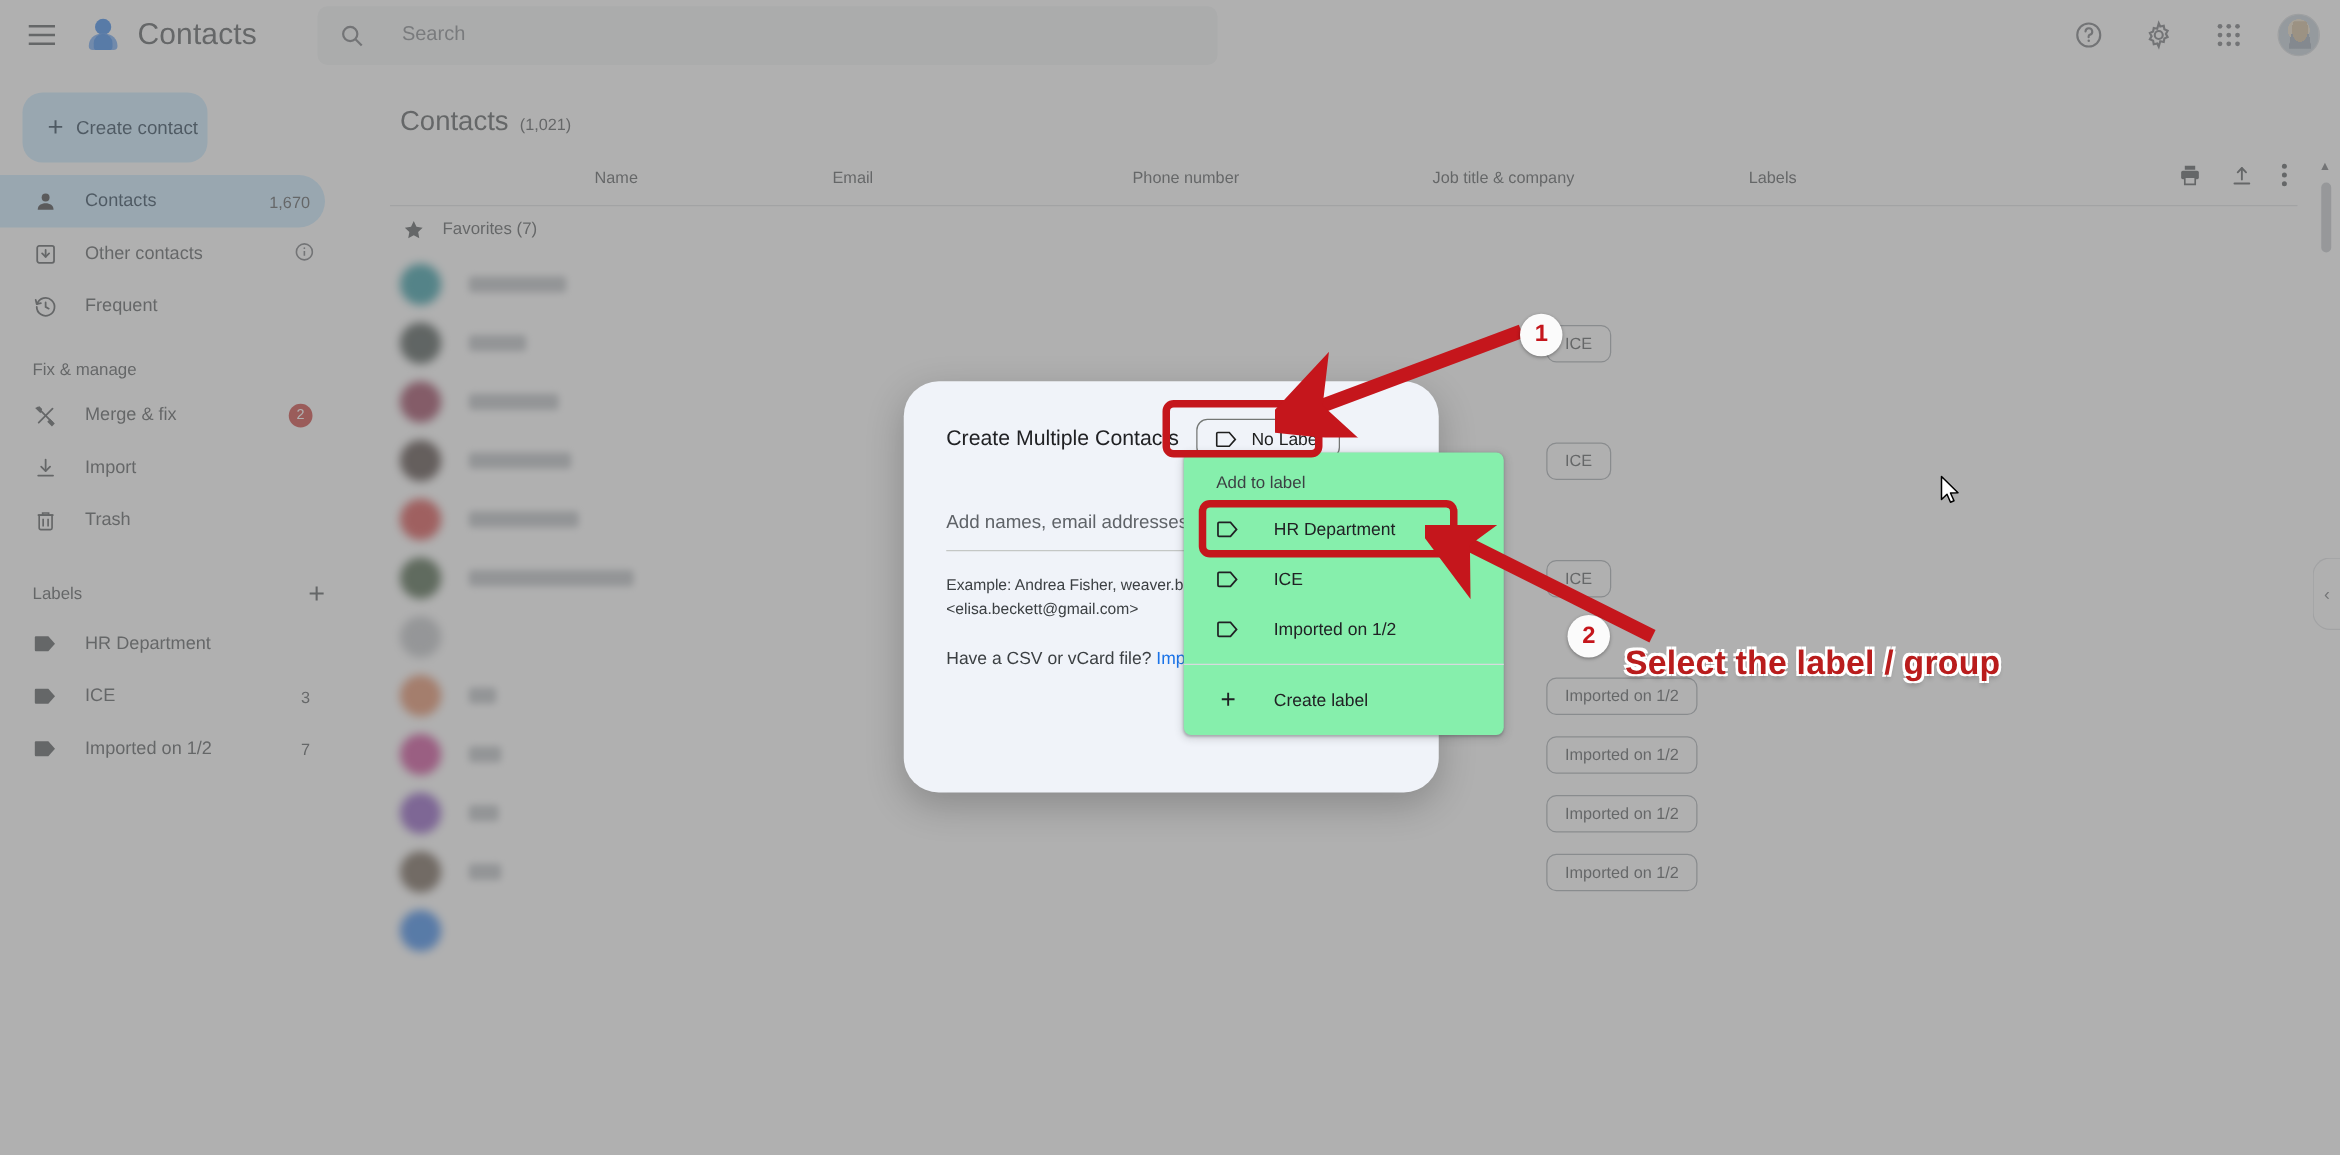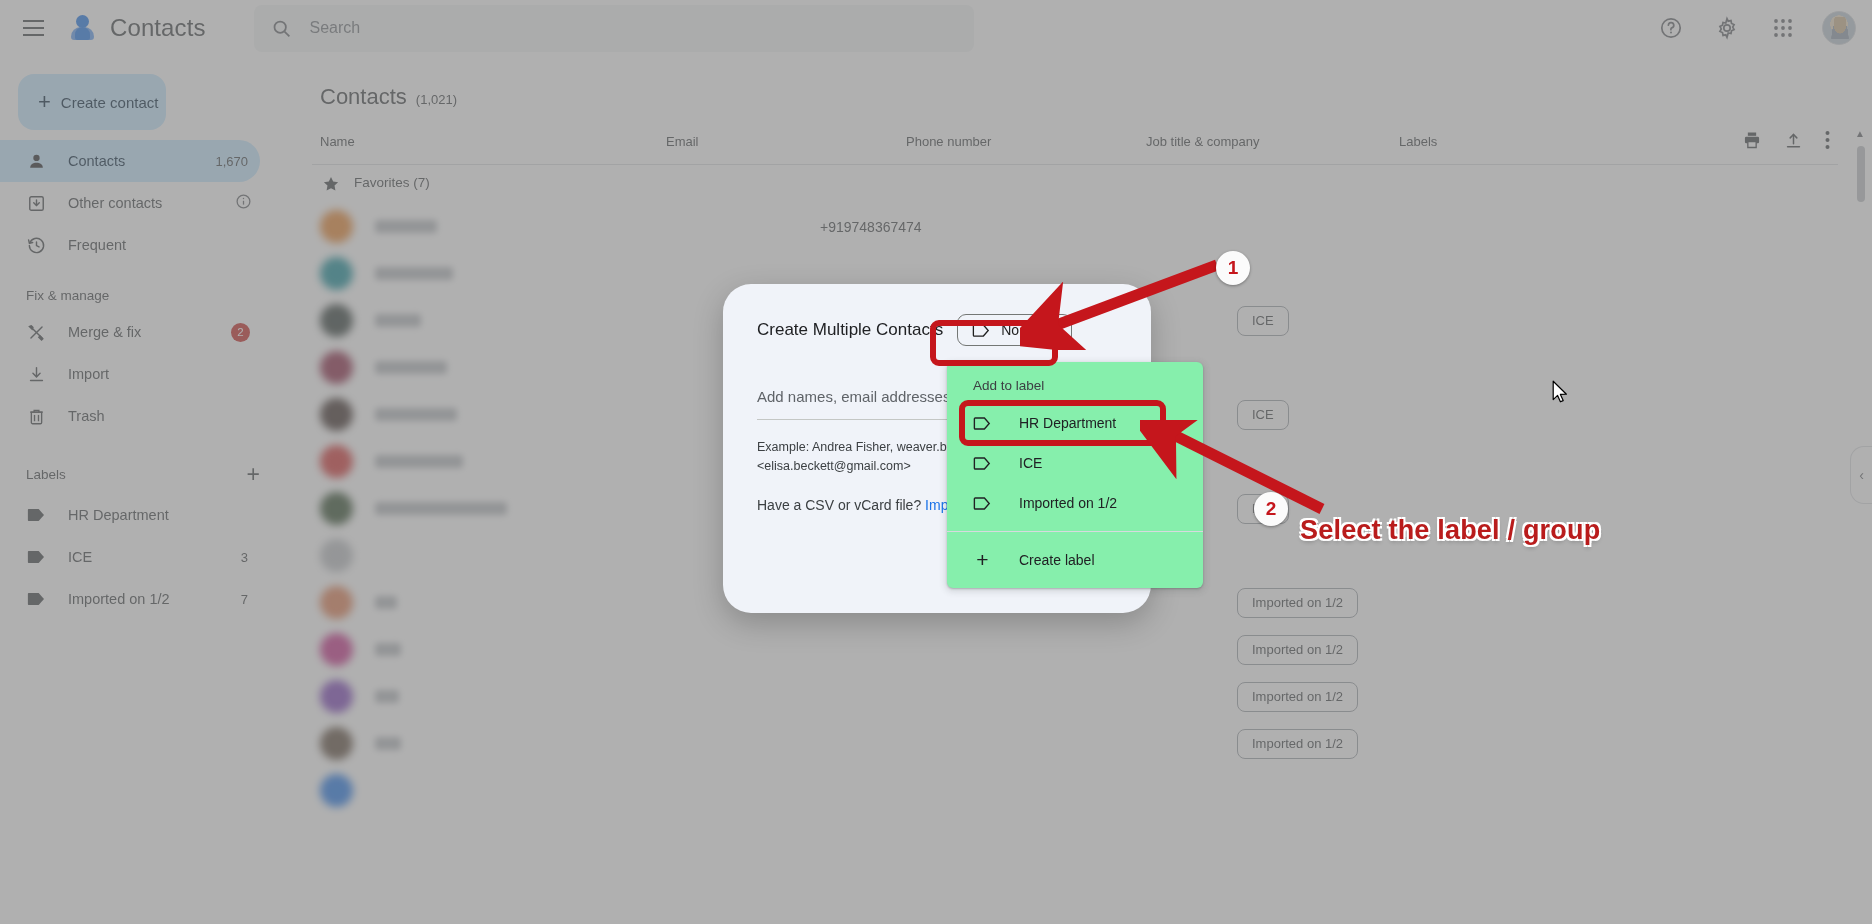--- a/index.html
+++ b/index.html
@@ -54,21 +54,21 @@
     border-radius: 12px 12px 4px 4px; background: #5b9bf1;
   }
   .person-logo .body2 {
     position: absolute; bottom: 3px; left: 8px; width: 15px; height: 13px;
     border-radius: 9px 9px 3px 3px; background: #1a73e8;
   }
   .searchbar {
     margin-left: 48px;
     width: 720px; height: 47px;
     background: #f1f3f4; border-radius: 8px;
-    display: flex; align-items: center; gap: 18px; padding-left: 17px;
+    display: flex; align-items: center; gap: 30px; padding-left: 17px;
   }
   .search-placeholder { color: #70757a; font-size: 16px; }
   .topbar-right {
     margin-left: auto; display: flex; align-items: center; gap: 10px; padding-right: 16px;
   }
   .icon-btn {
     width: 46px; height: 46px; border-radius: 50%;
     display: flex; align-items: center; justify-content: center;
     color: #5f6368;
   }
@@ -129,21 +129,21 @@
   }
   .page-title-row { display:flex; align-items:baseline; gap: 9px; padding-left: 8px; }
   .page-title { font-size: 22px; color: #3c4043; }
   .page-count { font-size: 13px; color: #3c4043; }
   .table-head {
     display:flex; align-items:center;
     margin-top: 20px; padding: 0 8px 11px 8px;
     border-bottom: 1px solid #dadce0;
     font-size: 13px; color: #3c4043;
   }
-  .col-name { width: 346px; }
+  .col-name { width: 346px; text-align: center; }
   .col-email { width: 240px; }
   .col-phone { width: 240px; }
   .col-job { width: 253px; }
   .col-labels { flex: 1; }
   .head-actions { display:flex; align-items:center; gap: 22px; color:#3c4043; }
 
   .row {
     position: relative; height: 47px; display:flex; align-items:center; padding-left: 8px;
   }
   .av {
@@ -178,21 +178,21 @@
   .scroll-up { position:absolute; top:2px; right:2px; color:#5f6368; font-size:10px; }
   .side-expander {
     position:absolute; right: 0px; top: 390px; width: 22px; height: 58px;
     background:#fff; border-radius: 14px 0 0 14px; border:1px solid #dadce0; border-right:none;
     display:flex; align-items:center; justify-content:center; color:#5f6368; font-size: 14px;
   }
 
   
   .dialog {
     position: absolute; z-index: 60;
-    left: 723px; top: 284px; width: 428px; height: 329px;
+    left: 723px; top: 305px; width: 428px; height: 329px;
     background: #f0f3f9; border-radius: 28px;
     box-shadow: 0 10px 30px rgba(0,0,0,0.22);
     padding: 30px 34px;
   }
   .dialog-head { display:flex; align-items:center; }
   .dialog-title { font-size: 17px; color: #202124; }
   .nolabel-chip {
     margin-left: 14px;
     height: 32px; border: 1px solid #747775; border-radius: 9px;
     display:flex; align-items:center; gap: 10px; padding: 0 14px;
@@ -474,25 +474,20 @@
         <span>
           <svg width="18" height="18" viewBox="0 0 24 24" fill="#3c4043">
             <path d="M12 2.5l2.9 6.1 6.6.9-4.8 4.6 1.2 6.6L12 17.6 6.1 20.7l1.2-6.6L2.5 9.5l6.6-.9z"></path>
           </svg>
         </span>
         <span class="t">Favorites (7)</span>
       </div>
 
       <div id="rows-host">
           <div class="row">
-            <div class="av" style="background: rgb(232, 131, 42);"></div>
-            <div class="blur-text" style="width: 62px;"></div>
-            <div class="phone-cell">+919748367474</div>
-          </div>
-          <div class="row">
             <div class="av" style="background: rgb(15, 138, 150);"></div>
             <div class="blur-text" style="width: 78px;"></div>
           </div>
           <div class="row">
             <div class="av" style="background: rgb(47, 59, 55);"></div>
             <div class="blur-text" style="width: 46px;"></div>
             <div class="chip" style="left: 925px;">ICE</div>
           </div>
           <div class="row">
             <div class="av" style="background: rgb(139, 35, 66);"></div>

